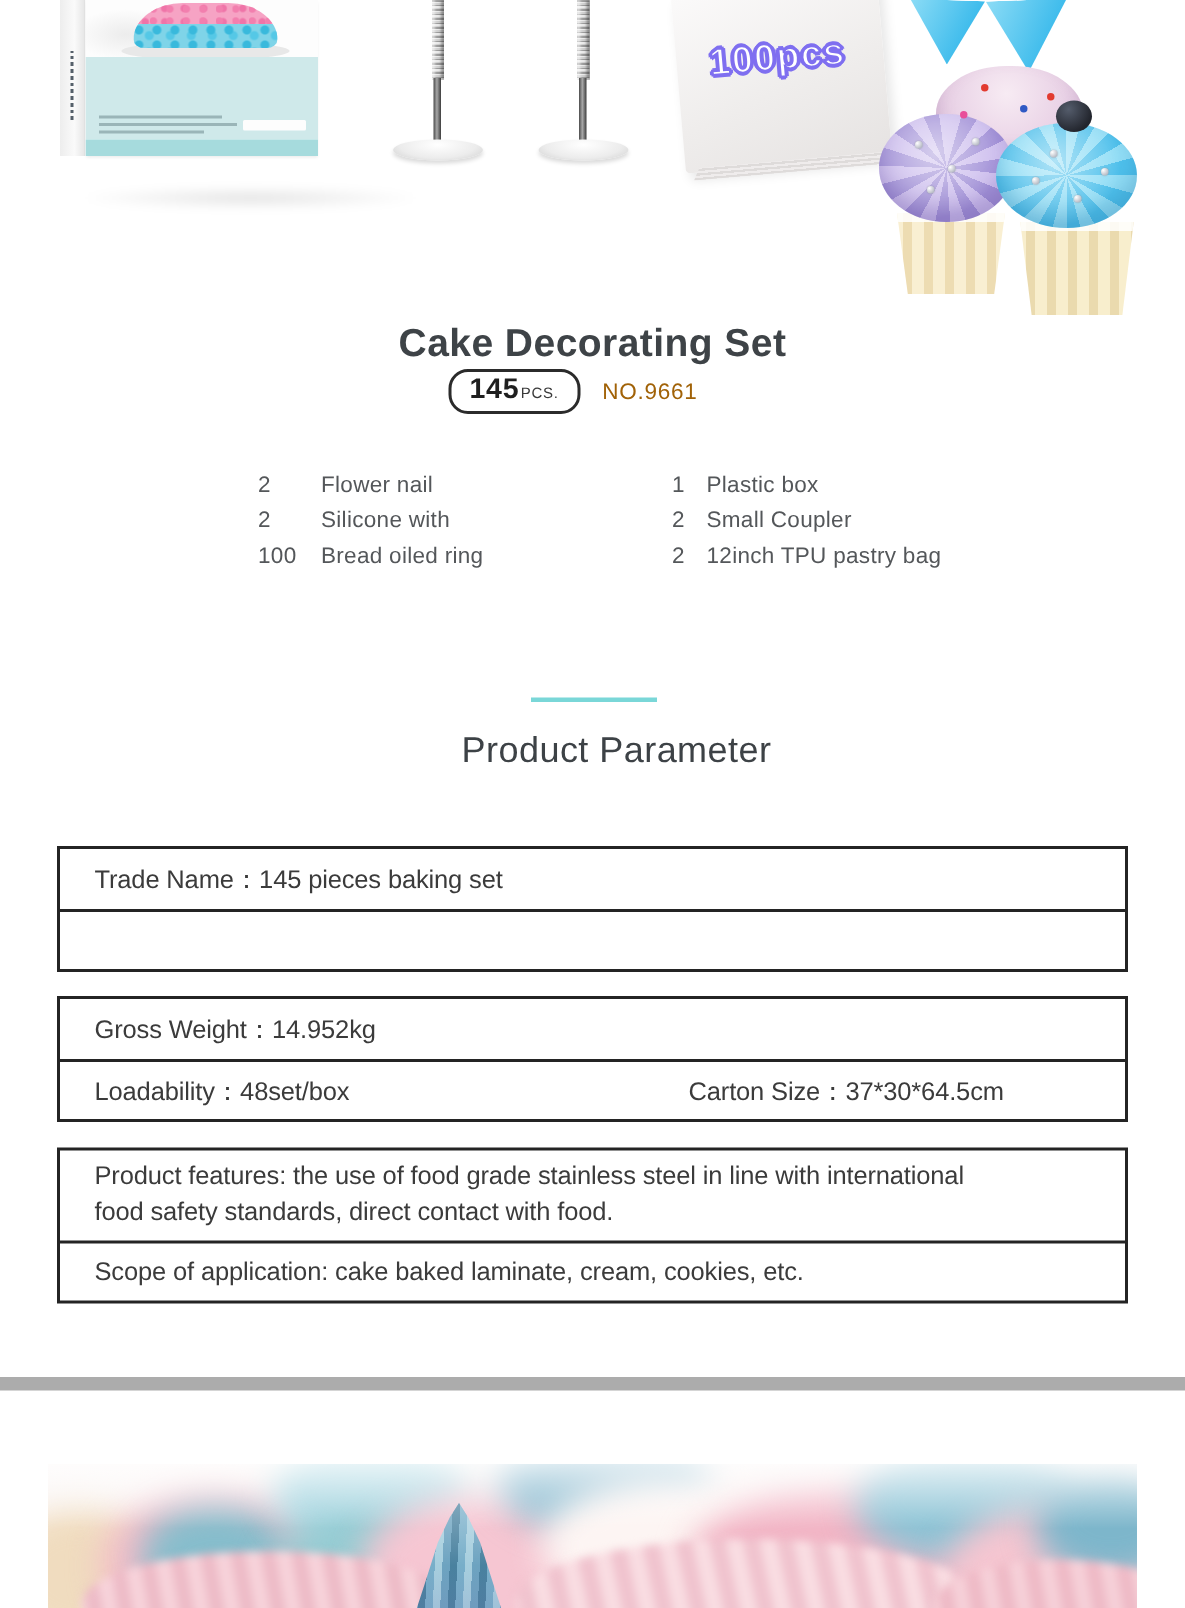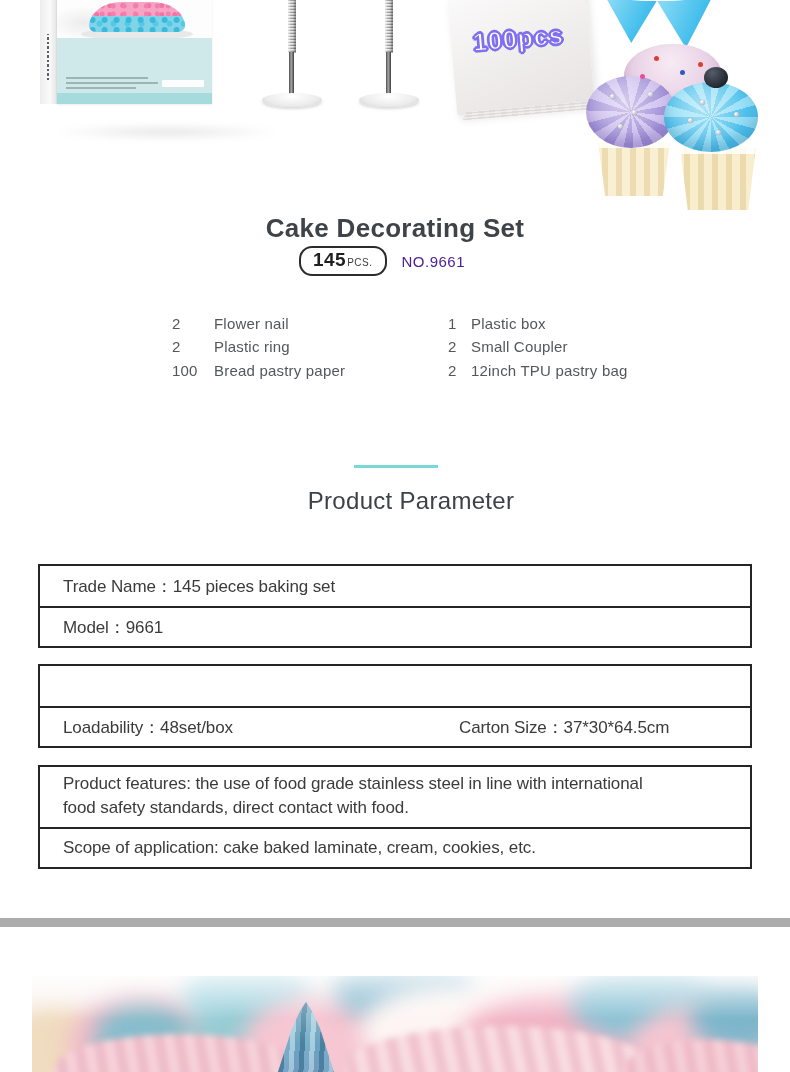--- a/index.html
+++ b/index.html
@@ -78,21 +78,21 @@
     background:radial-gradient(circle at 30% 30%,#ffffff,#b6bac4 75%);box-shadow:0 0 1px #8c8f97;}
   .sprinkle{position:absolute;width:5px;height:5px;border-radius:50%;z-index:5;}
 
   
   .title{position:absolute;left:0;top:213px;width:100%;text-align:center;
     font-size:26px;line-height:30px;font-weight:bold;color:#3e4347;letter-spacing:.3px;}
   .badge-row{position:absolute;left:0;top:246px;width:100%;display:flex;justify-content:center;align-items:center;padding-right:26px;box-sizing:border-box;}
   .badge{display:flex;align-items:baseline;border:2px solid #2b2b2b;border-radius:13px;padding:1px 12px 3px;background:#fff;}
   .badge .num{font-size:19px;font-weight:bold;color:#1f1f1f;letter-spacing:.5px;}
   .badge .unit{font-size:10px;color:#3a3a3a;margin-left:1px;letter-spacing:.5px;}
-  .model-no{font-size:15px;color:#4c1d95;margin-left:15px;letter-spacing:.5px;}
+  .model-no{font-size:15px;color:#a16207;margin-left:15px;letter-spacing:.5px;}
 
   
   .contents{position:absolute;left:172px;top:312px;display:flex;font-size:15px;color:#54575a;letter-spacing:.2px;}
   .contents .col{line-height:23.4px;}
   .contents .col1{width:276px;}
   .c-row{display:flex;}
   .col1 .qty{width:42px;}
   .col2 .qty{width:23px;}
 
   
@@ -228,25 +228,25 @@
 </div>
 
 <div class="contents">
   <div class="col col1">
     <div class="c-row">
       <span class="qty">2</span>
       <span class="nm">Flower nail</span>
     </div>
     <div class="c-row">
       <span class="qty">2</span>
-      <span class="nm">Plastic ring</span>
+      <span class="nm">Silicone with</span>
     </div>
     <div class="c-row">
       <span class="qty">100</span>
-      <span class="nm">Bread pastry paper</span>
+      <span class="nm">Bread oiled ring</span>
     </div>
   </div>
   <div class="col col2">
     <div class="c-row">
       <span class="qty">1</span>
       <span class="nm">Plastic box</span>
     </div>
     <div class="c-row">
       <span class="qty">2</span>
       <span class="nm">Small Coupler</span>
@@ -259,26 +259,26 @@
 </div>
 
 <div class="divider"></div>
 <div class="section-heading">Product Parameter</div>
 
 <div class="spec-table t1">
   <div class="spec-row">
     <span>Trade Name：145 pieces baking set</span>
   </div>
   <div class="spec-row">
-    <span class="c-160">Model：9661</span>
   </div>
 </div>
 
 <div class="spec-table t2">
   <div class="spec-row">
+    <span>Gross Weight：14.952kg</span>
   </div>
   <div class="spec-row">
     <span class="c-396">Loadability：48set/box</span>
     <span>Carton Size：37*30*64.5cm</span>
   </div>
 </div>
 
 <div class="spec-table t3">
   <div class="spec-row wrap-row">
     <span>Product features: the use of food grade stainless steel in line with international food safety standards, direct contact with food.</span>

